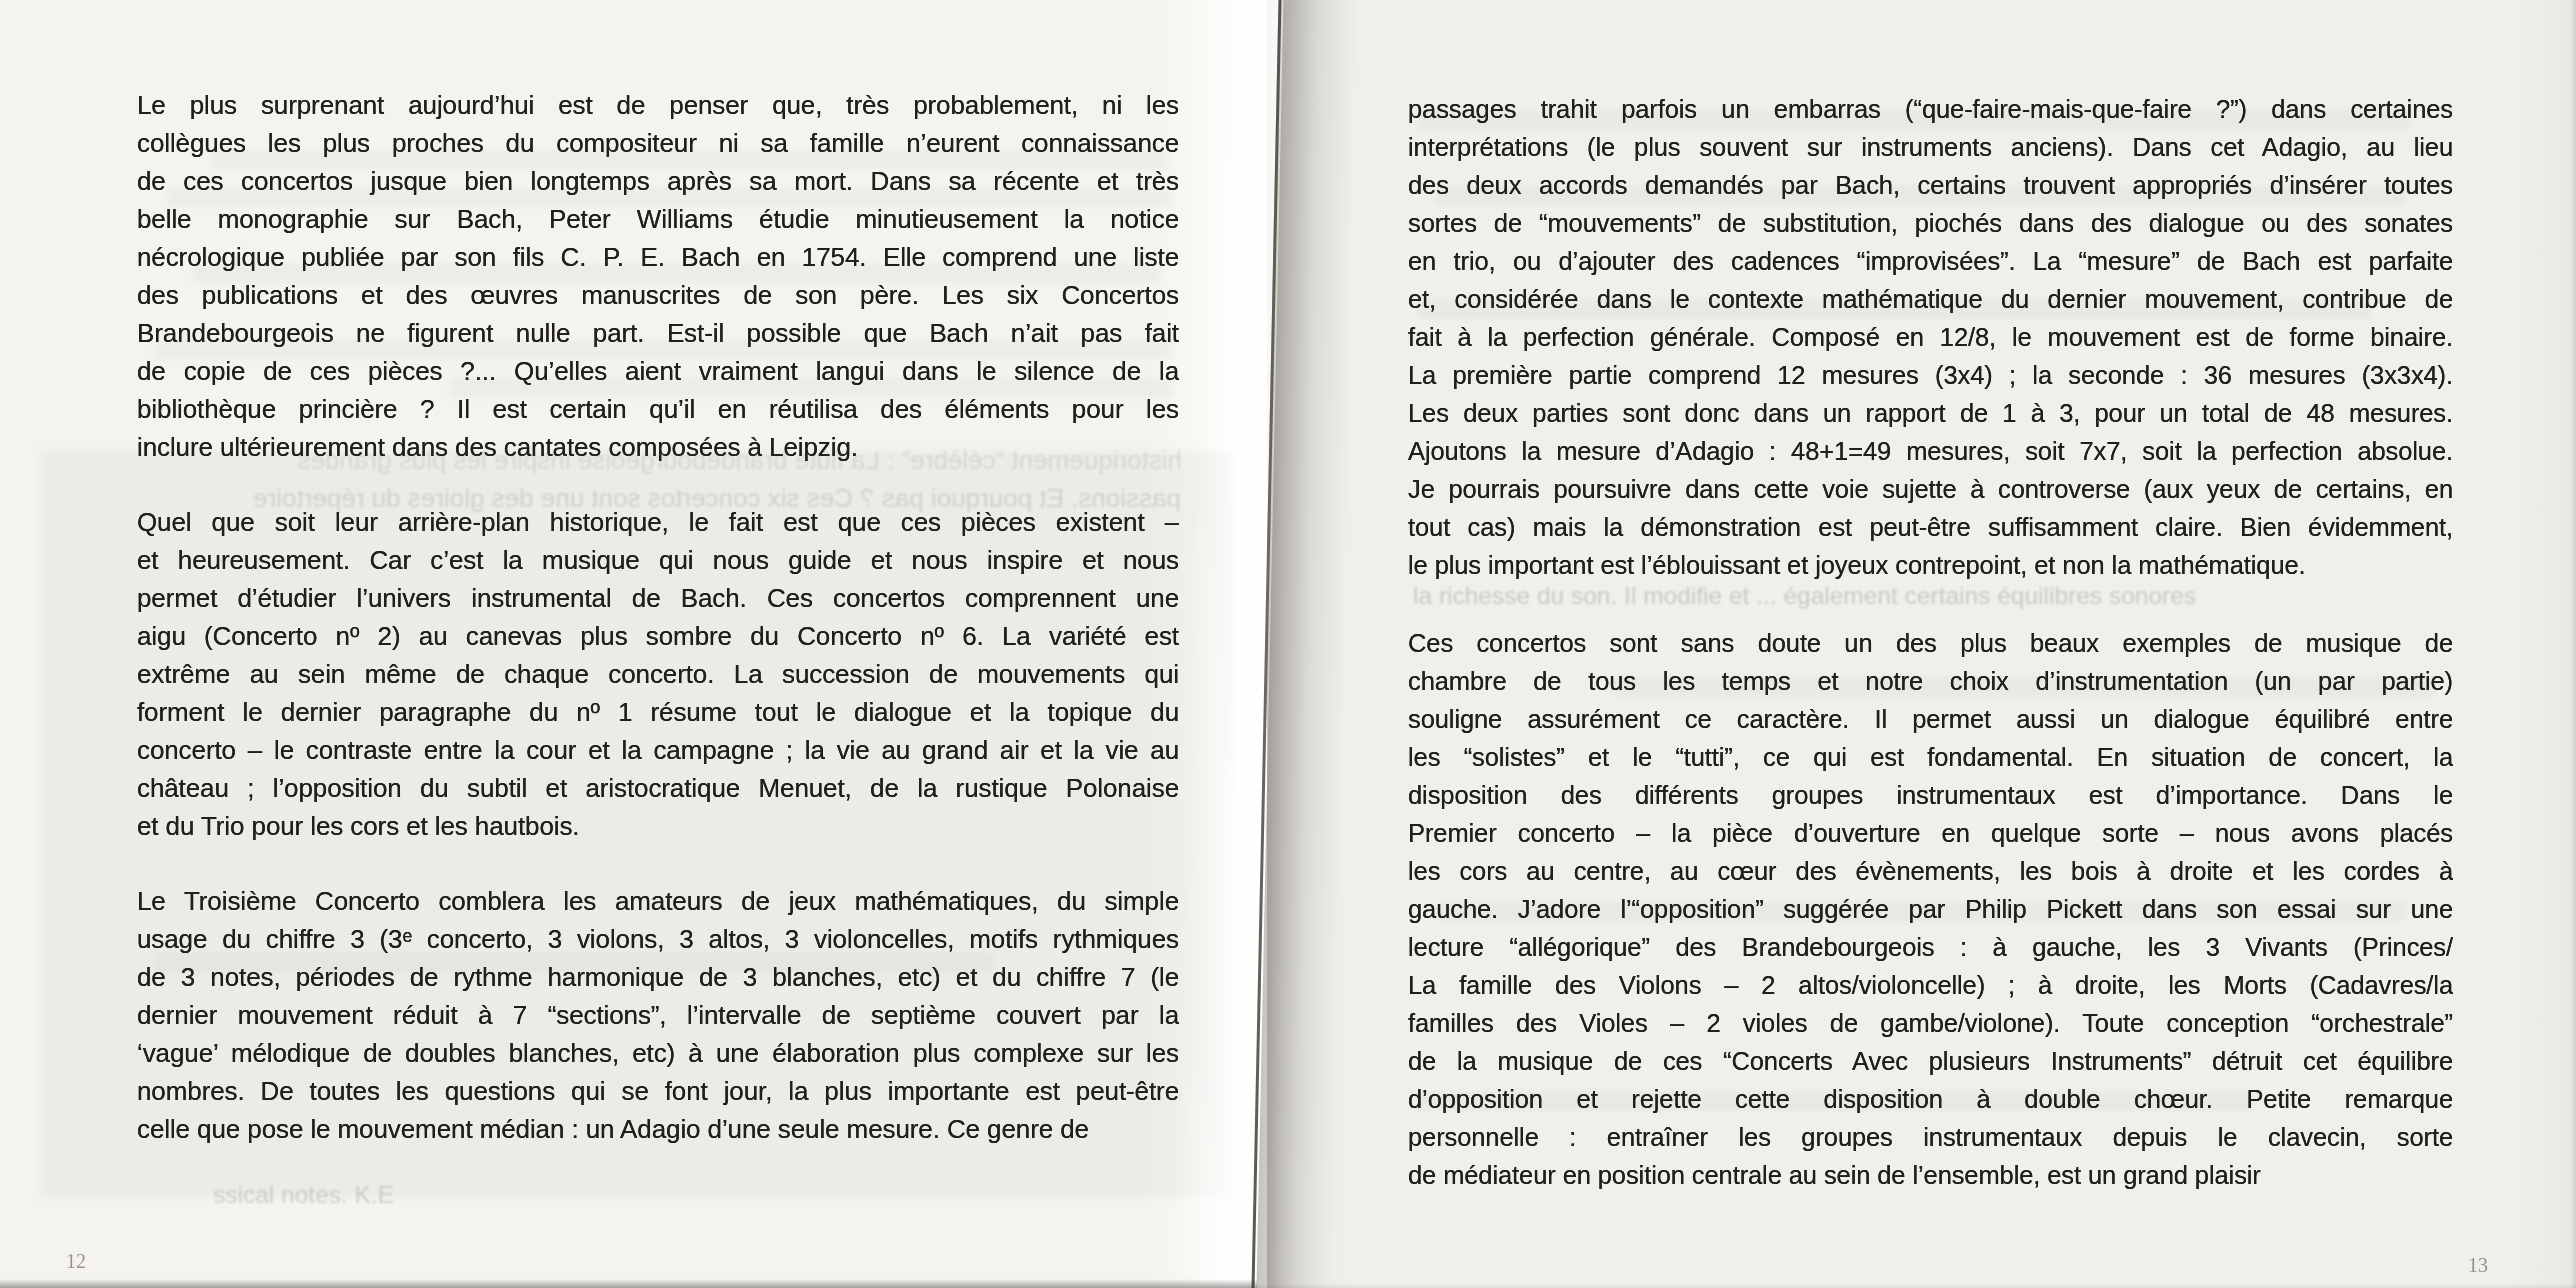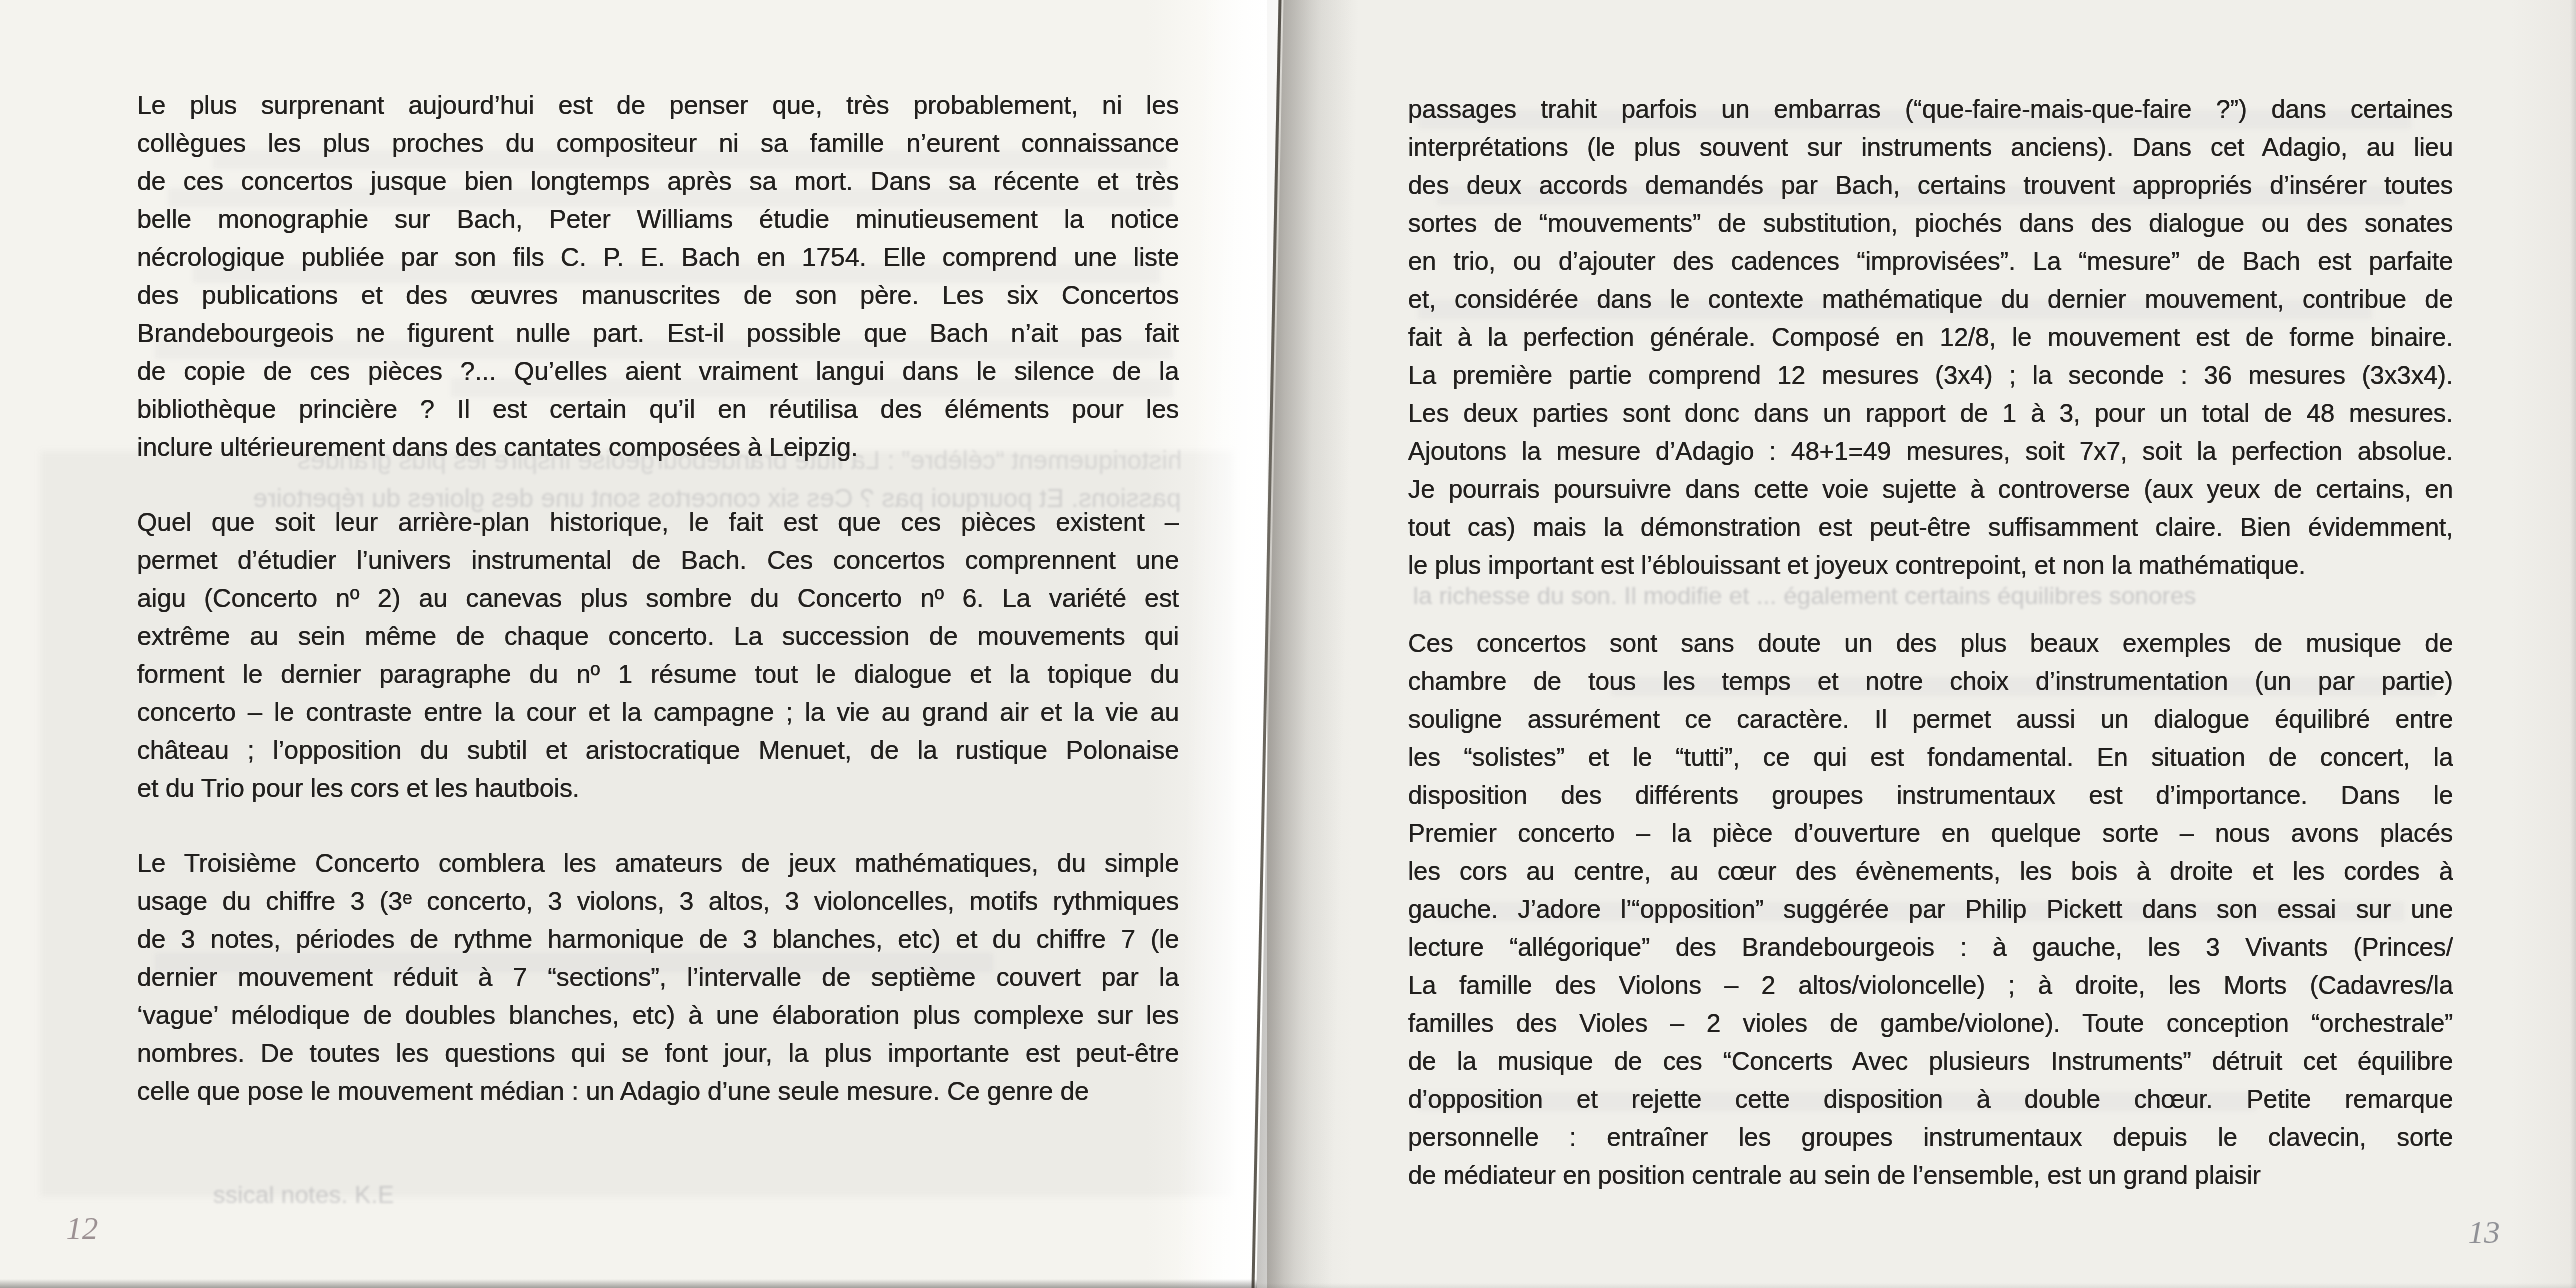--- a/index.html
+++ b/index.html
@@ -29,21 +29,21 @@
   .para{margin:0 0 37px 0;}
   #right-text .para{margin-bottom:40px;}
   .line{height:38px;line-height:38px;font-size:26px;letter-spacing:-0.1px;
         text-align:justify;text-align-last:justify;overflow:hidden;
         text-shadow:0 0 0.4px currentColor;}
   #right-text .line{height:38px;line-height:38px;font-size:25.5px;}
   .line.last{text-align-last:left;}
 
   
   .page-number{position:absolute;font-family:"Liberation Serif","DejaVu Serif",serif;
-               font-style:italic;font-size:32px;}
+               font-size:20px;margin-top:40px;}
   #pn-left{left:66px;top:1210px;color:var(--pn-left,#9b9092);}
   #pn-right{left:2468px;top:1214px;color:var(--pn-right,#8f9095);}
 
   
   #ghost-rect{position:absolute;left:40px;top:451px;width:1194px;height:746px;
               background:rgba(110,110,118,0.055);filter:blur(3.9px);}
   .ghost{position:absolute;font-size:26px;white-space:nowrap;overflow:hidden;
          color:rgba(100,100,112,1);filter:blur(1px);}
   .g0{left:153px;top:445px;width:1029px;opacity:0.16;transform:scaleX(-1);}
   .g1{left:138px;top:483px;width:1043px;opacity:0.20;transform:scaleX(-1);}
@@ -102,20 +102,21 @@
         <div class="line" style="">belle monographie sur Bach, Peter Williams étudie minutieusement la notice</div>
         <div class="line" style="">nécrologique publiée par son fils C. P. E. Bach en 1754. Elle comprend une liste</div>
         <div class="line" style="">des publications et des œuvres manuscrites de son père. Les six Concertos</div>
         <div class="line" style="">Brandebourgeois ne figurent nulle part. Est-il possible que Bach n’ait pas fait</div>
         <div class="line" style="">de copie de ces pièces ?... Qu’elles aient vraiment langui dans le silence de la</div>
         <div class="line" style="">bibliothèque princière ? Il est certain qu’il en réutilisa des éléments pour les</div>
         <div class="line last" style="">inclure ultérieurement dans des cantates composées à Leipzig.</div>
       </div>
       <div class="para">
         <div class="line" style="">Quel que soit leur arrière-plan historique, le fait est que ces pièces existent –</div>
+        <div class="line" style="">et heureusement. Car c’est la musique qui nous guide et nous inspire et nous</div>
         <div class="line" style="">permet d’étudier l’univers instrumental de Bach. Ces concertos comprennent une</div>
         <div class="line" style="">aigu (Concerto nº 2) au canevas plus sombre du Concerto nº 6. La variété est</div>
         <div class="line" style="">extrême au sein même de chaque concerto. La succession de mouvements qui</div>
         <div class="line" style="">forment le dernier paragraphe du nº 1 résume tout le dialogue et la topique du</div>
         <div class="line" style="">concerto – le contraste entre la cour et la campagne ; la vie au grand air et la vie au</div>
         <div class="line" style="">château ; l’opposition du subtil et aristocratique Menuet, de la rustique Polonaise</div>
         <div class="line last" style="">et du Trio pour les cors et les hautbois.</div>
       </div>
       <div class="para">
         <div class="line" style="">Le Troisième Concerto comblera les amateurs de jeux mathématiques, du simple</div>

